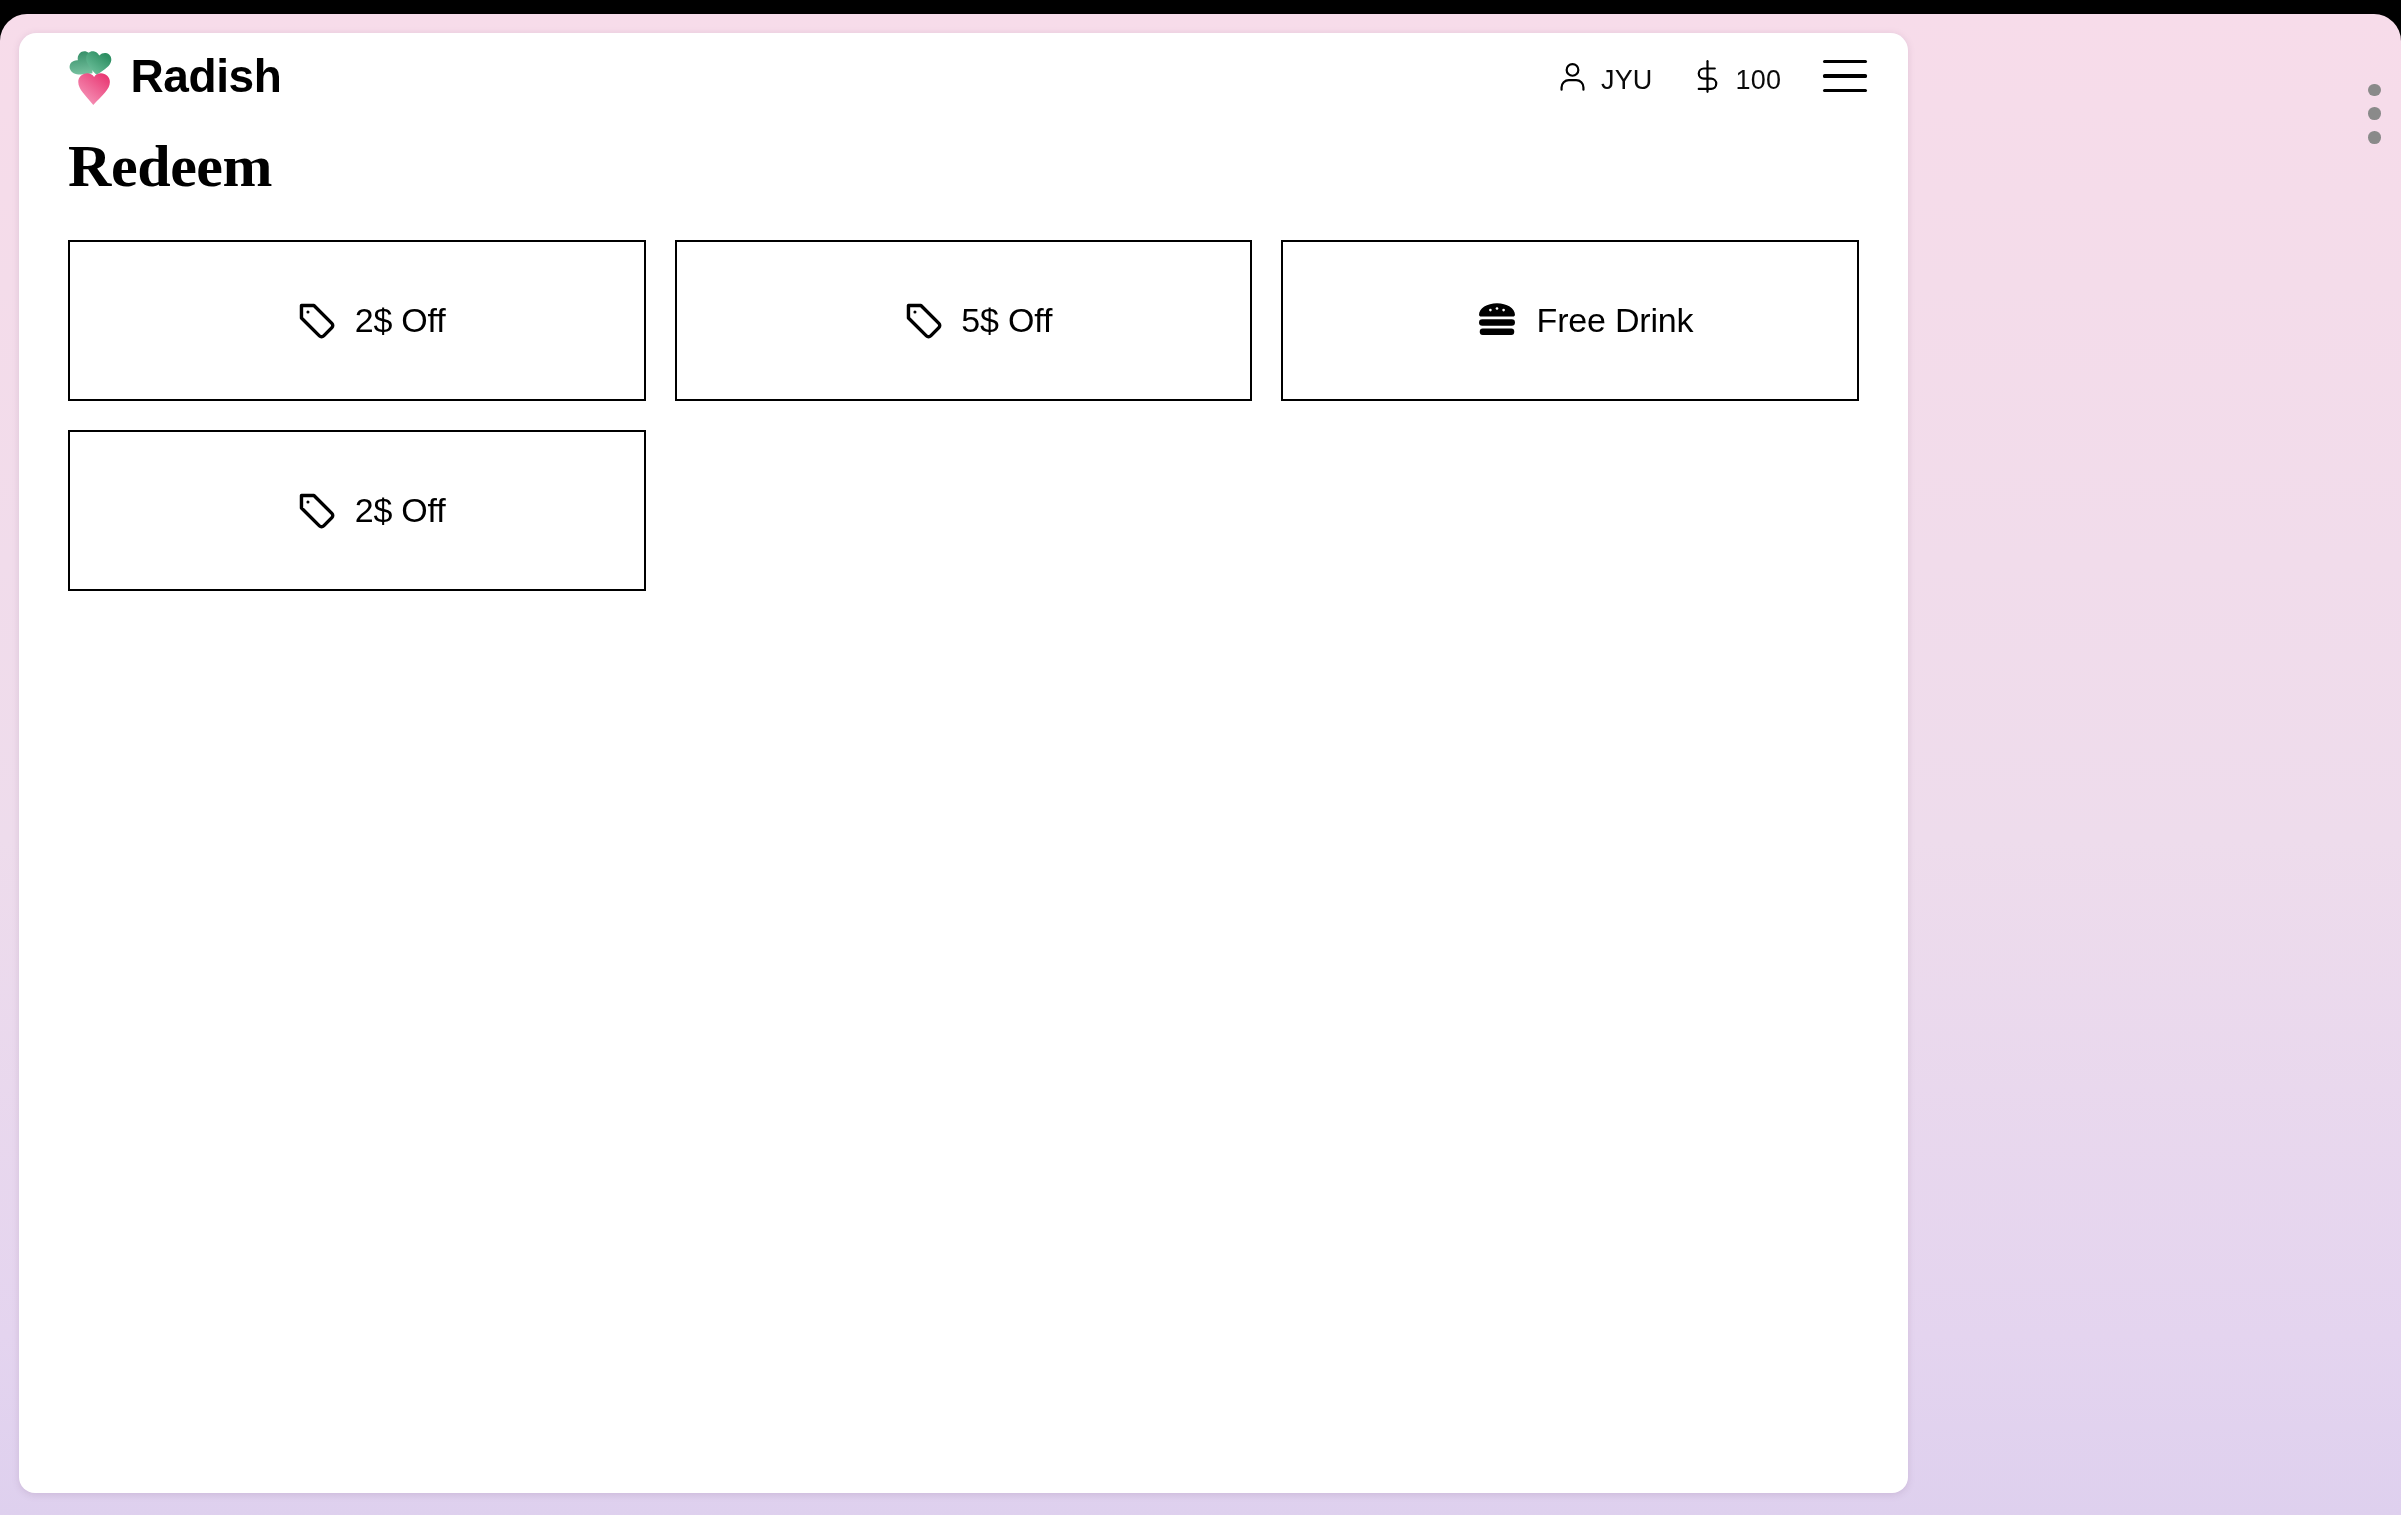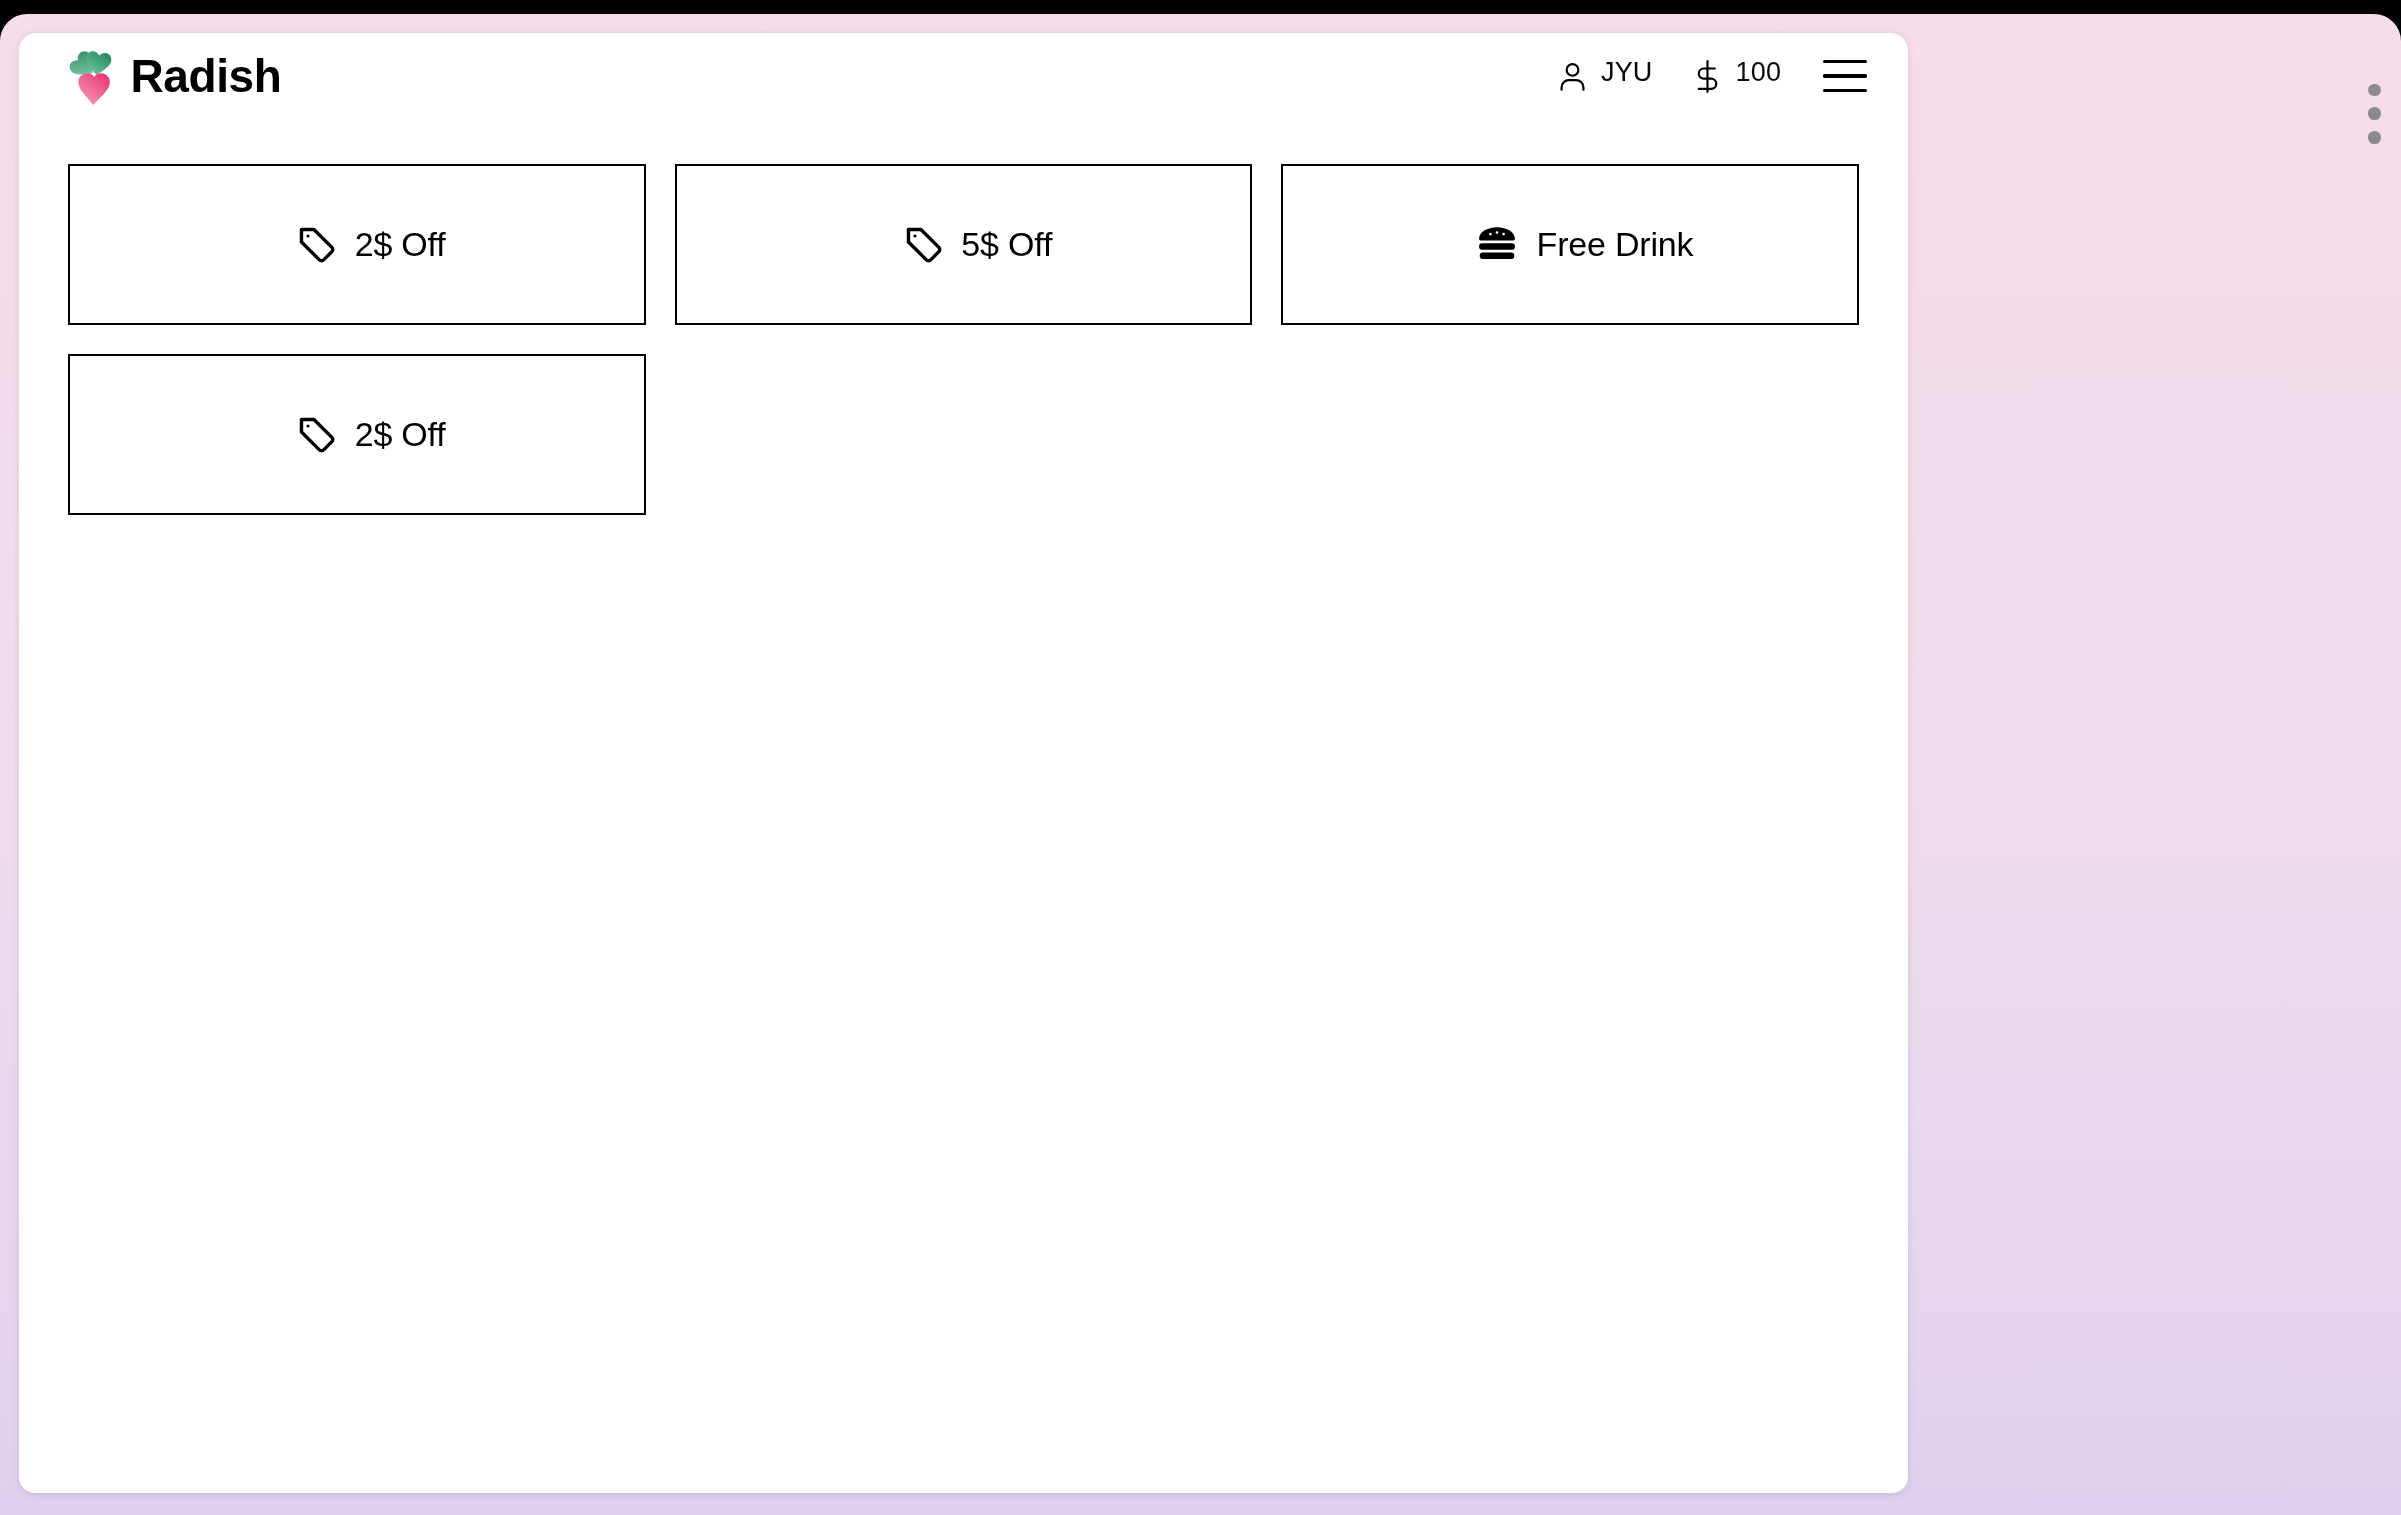--- a/index.html
+++ b/index.html
@@ -93,21 +93,21 @@
     font-family: "Liberation Sans", sans-serif;
   }
 
   .header-right {
     display: flex;
     align-items: center;
     gap: 37px;
   }
   .hdr-item {
     display: flex;
-    align-items: flex-start;
+    align-items: flex-end;
     gap: 11px;
     cursor: pointer;
   }
   .hdr-item svg { display: block; }
   .hdr-label {
     font-size: 27px;
     color: #0a0a0a;
     letter-spacing: 0.2px;
     line-height: 1;
   }
@@ -234,20 +234,21 @@
 
           <div class="hamburger">
             <i></i>
             <i></i>
             <i></i>
           </div>
 
         </div>
       </header>
 
+      <h1 id="page-title">Redeem</h1>
 
       <section id="rewards-grid">
 
         <div class="reward-card">
           <svg class="reward-icon" width="41" height="41" viewBox="0 0 24 24" fill="none" stroke="#000" stroke-width="2" stroke-linecap="round" stroke-linejoin="round">
             <path d="M3.2 3.2h7.3L21 13.7a1.8 1.8 0 0 1 0 2.5l-4.8 4.8a1.8 1.8 0 0 1-2.5 0L3.2 10.5V3.2Z"></path>
             <circle cx="7" cy="7" r="0.9" fill="#000" stroke="none"></circle>
           </svg>
           <span class="reward-label">2$ Off</span>
         </div>

